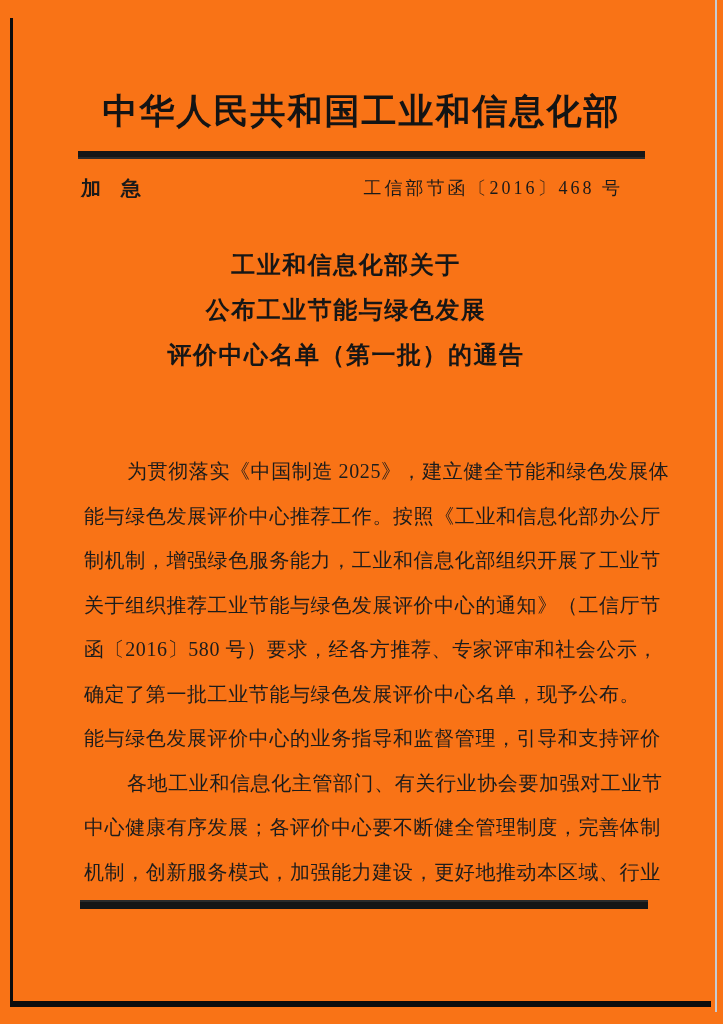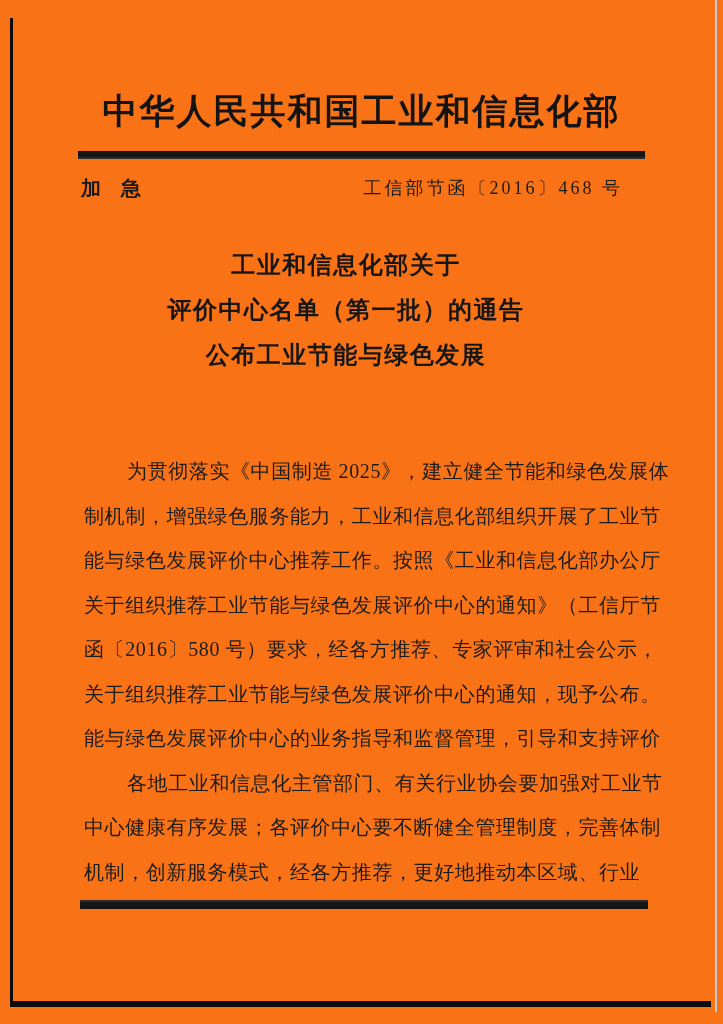--- a/index.html
+++ b/index.html
@@ -94,36 +94,36 @@
   <div class="edge-right"></div>
 
   <div class="letterhead">中华人民共和国工业和信息化部</div>
   <div class="header-rule"></div>
 
   <div class="urgency">加　急</div>
   <div class="doc-number">工信部节函〔2016〕468 号</div>
 
   <div class="doc-title">
     <div class="line">工业和信息化部关于</div>
+    <div class="line">公布工业节能与绿色发展</div>
     <div class="line">评价中心名单（第一批）的通告</div>
-    <div class="line">公布工业节能与绿色发展</div>
   </div>
 
   <div class="doc-body">
     <div>
       <div class="line indent">为贯彻落实《中国制造 2025》，建立健全节能和绿色发展体</div>
+      <div class="line">能与绿色发展评价中心推荐工作。按照《工业和信息化部办公厅</div>
       <div class="line">制机制，增强绿色服务能力，工业和信息化部组织开展了工业节</div>
-      <div class="line">能与绿色发展评价中心推荐工作。按照《工业和信息化部办公厅</div>
       <div class="line">关于组织推荐工业节能与绿色发展评价中心的通知》（工信厅节</div>
       <div class="line">函〔2016〕580 号）要求，经各方推荐、专家评审和社会公示，</div>
-      <div class="line">关于组织推荐工业节能与绿色发展评价中心的通知，现予公布。</div>
+      <div class="line">确定了第一批工业节能与绿色发展评价中心名单，现予公布。</div>
     </div>
     <div>
       <div class="line">能与绿色发展评价中心的业务指导和监督管理，引导和支持评价</div>
       <div class="line indent">各地工业和信息化主管部门、有关行业协会要加强对工业节</div>
       <div class="line">中心健康有序发展；各评价中心要不断健全管理制度，完善体制</div>
-      <div class="line">机制，创新服务模式，经各方推荐，更好地推动本区域、行业</div>
+      <div class="line">机制，创新服务模式，加强能力建设，更好地推动本区域、行业</div>
     </div>
   </div>
 
   <div class="footer-rule"></div>
 
 </div>
 
 </body></html>

